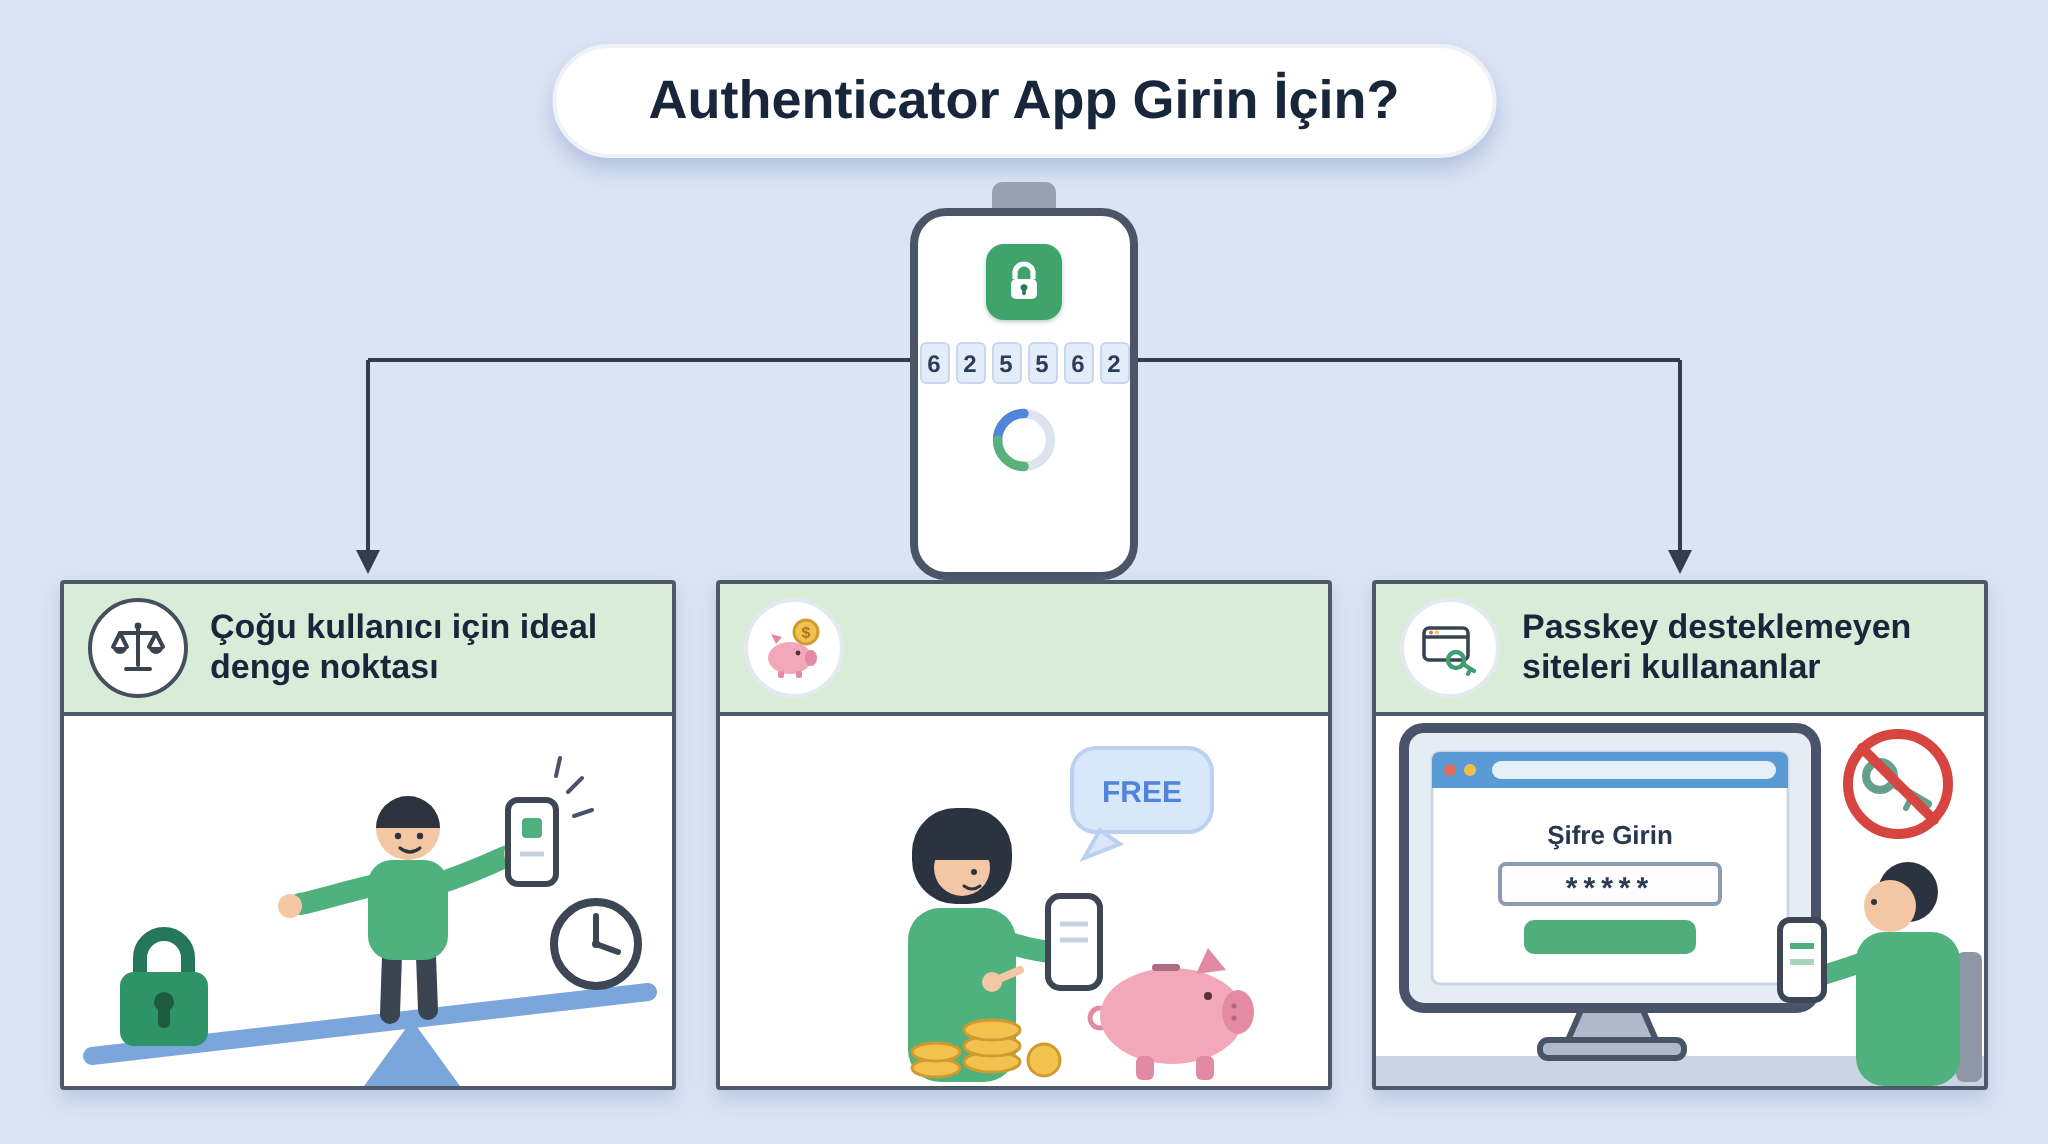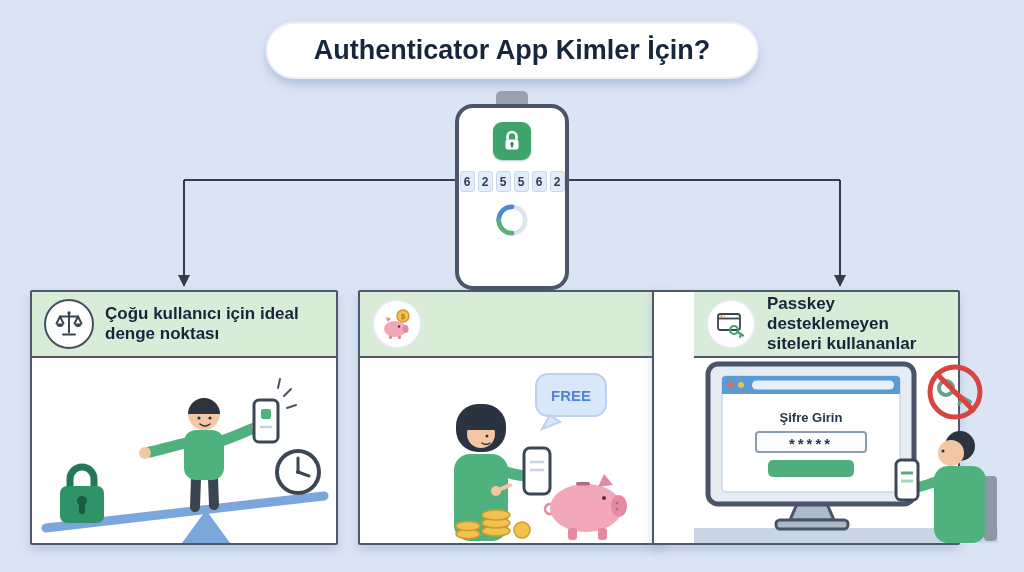--- a/index.html
+++ b/index.html
@@ -46,21 +46,21 @@
   }
   .ring{margin-top:11px;}
 
   
   .panel{
     position:absolute;top:290px;width:308px;height:255px;background:#ffffff;
     border:2px solid #4e5866;border-radius:2px;
     box-shadow:0 5px 10px rgba(120,145,190,.35);
     box-sizing:border-box;
   }
-  .panel-1{left:30px;} .panel-2{left:358px;} .panel-3{left:652px;padding-left:40px;}
+  .panel-1{left:30px;} .panel-2{left:358px;} .panel-3{left:686px;}
   .panel-header{
     height:66px;background:#d8ecd8;border-bottom:2px solid #4e5866;
     display:flex;align-items:center;gap:11px;padding:0 12px;box-sizing:border-box;
   }
   .icon-badge{
     width:46px;height:46px;border-radius:50%;background:#ffffff;flex:none;
     display:flex;align-items:center;justify-content:center;
   }
   .badge-dark{border:2px solid #45505f;}
   .badge-soft{border:2px solid #e3e9f1;}
@@ -80,21 +80,21 @@
       <path d="M840 180 V276"></path>
     </g>
     <g fill="#333e4c">
       <polygon points="178,275 190,275 184,287"></polygon>
       <polygon points="506,275 518,275 512,287"></polygon>
       <polygon points="834,275 846,275 840,287"></polygon>
     </g>
   </svg>
 
   <div class="title-pill">
-    <span>Authenticator App Kimler İçin?</span>
+    <span>Authenticator App Girin İçin?</span>
   </div>
 
   <div class="phone">
     <div class="phone-tab"></div>
     <div class="phone-body">
       <div class="app-icon">
         <svg width="24" height="24" viewBox="0 0 24 24">
           <path d="M7.5 10.5 v-3 a4.5 4.5 0 0 1 9 0 v3" fill="none" stroke="#ffffff" stroke-width="2.6"></path>
           <rect x="5.5" y="10.5" width="13" height="10" rx="2.5" fill="#ffffff"></rect>
           <circle cx="12" cy="14.8" r="1.7" fill="#2e7b51"></circle>

